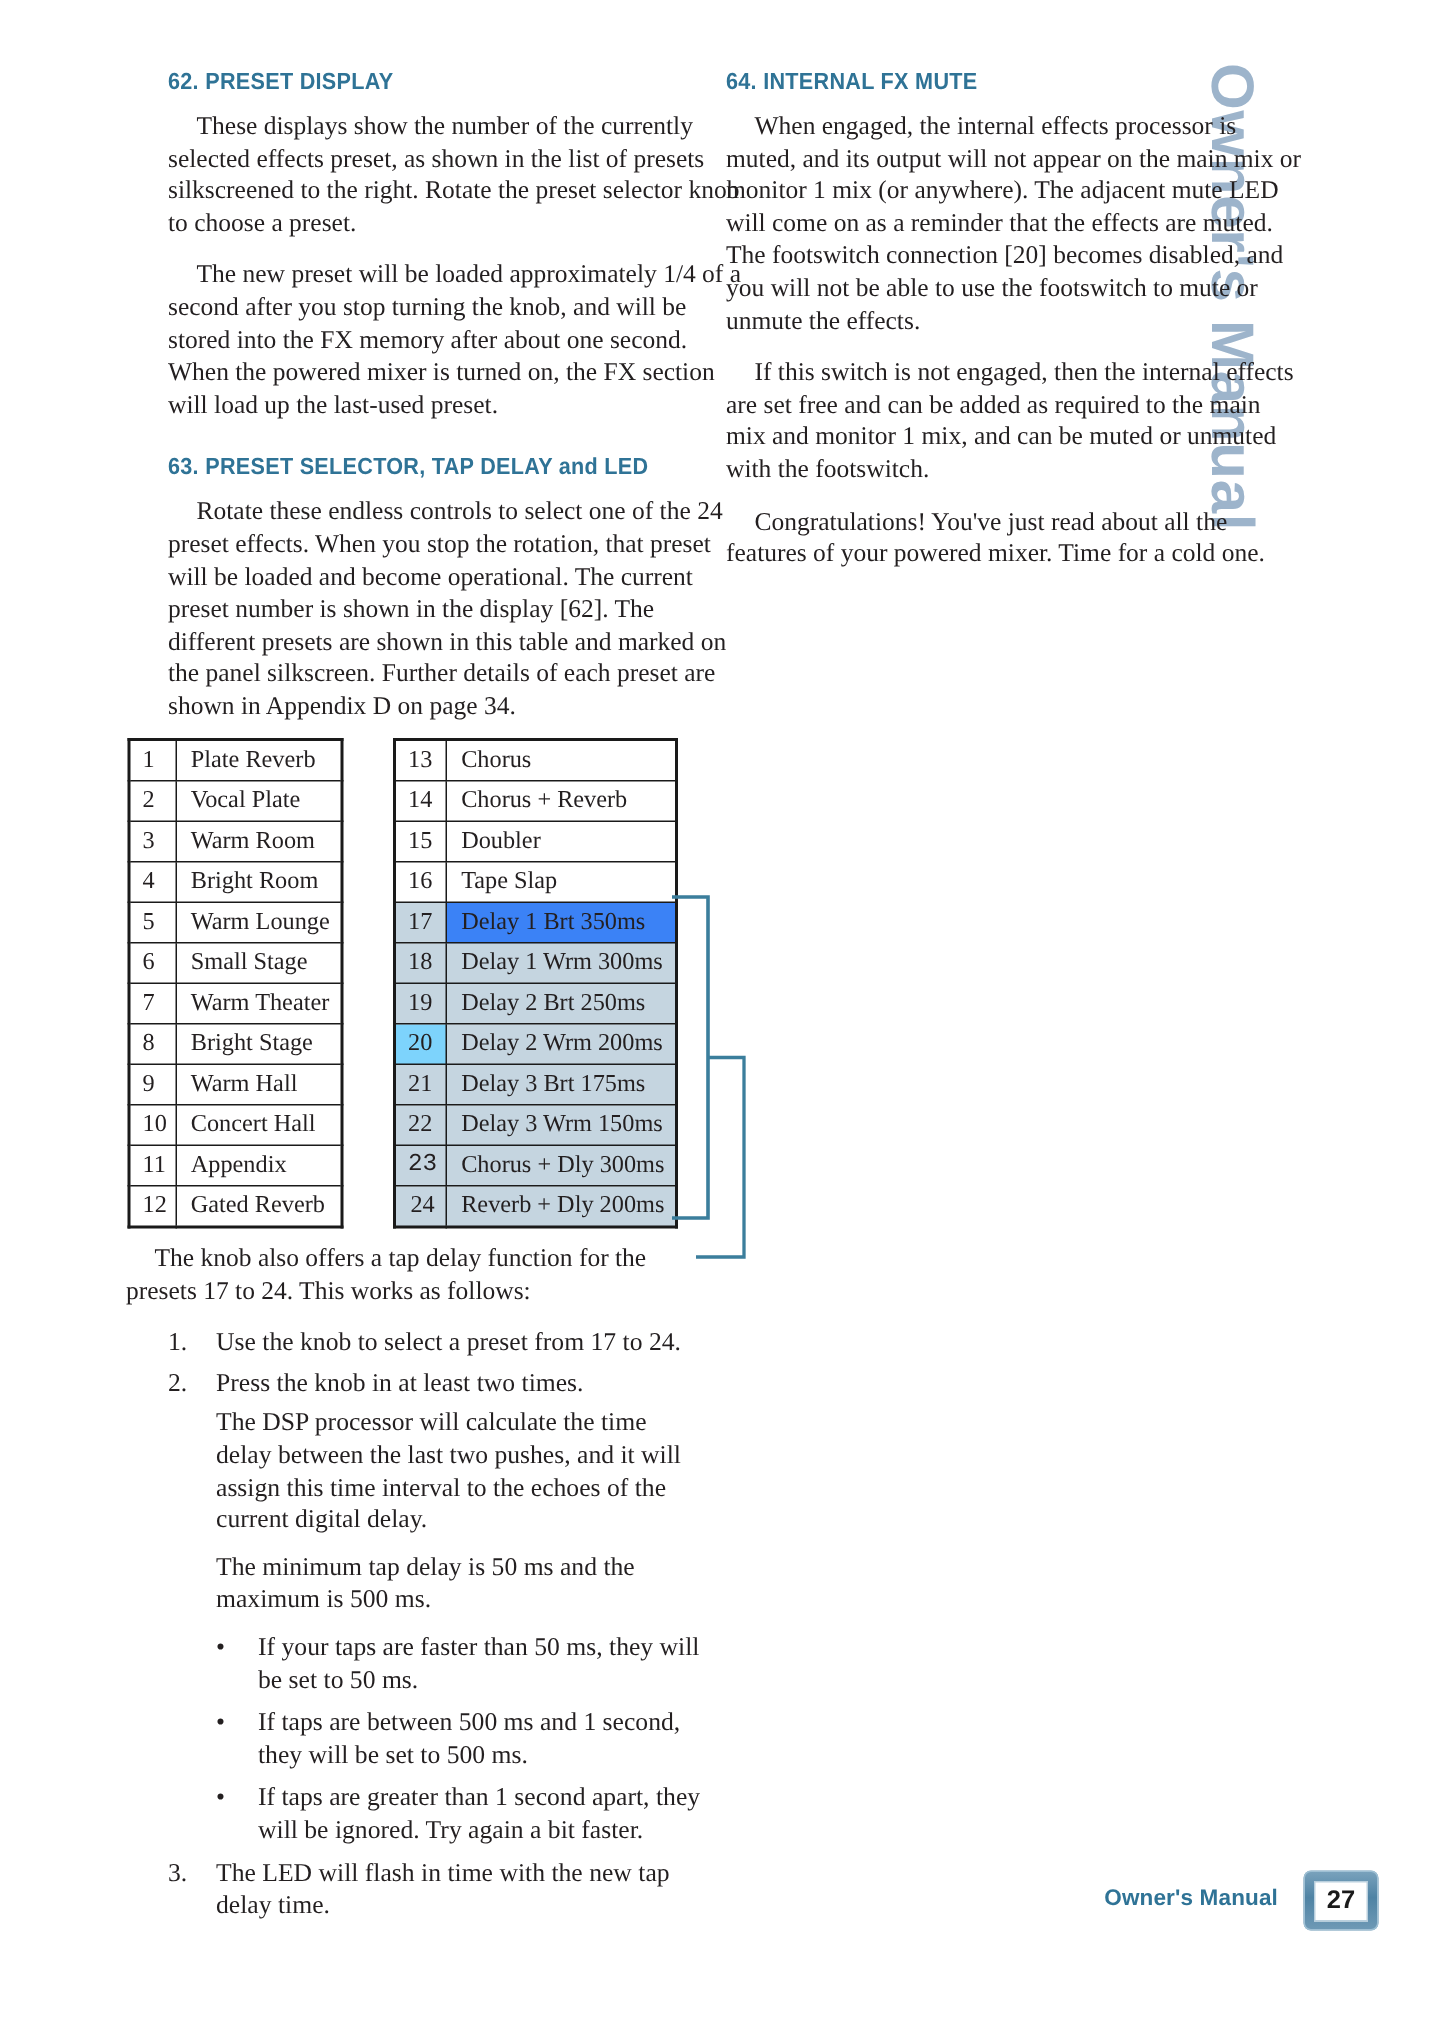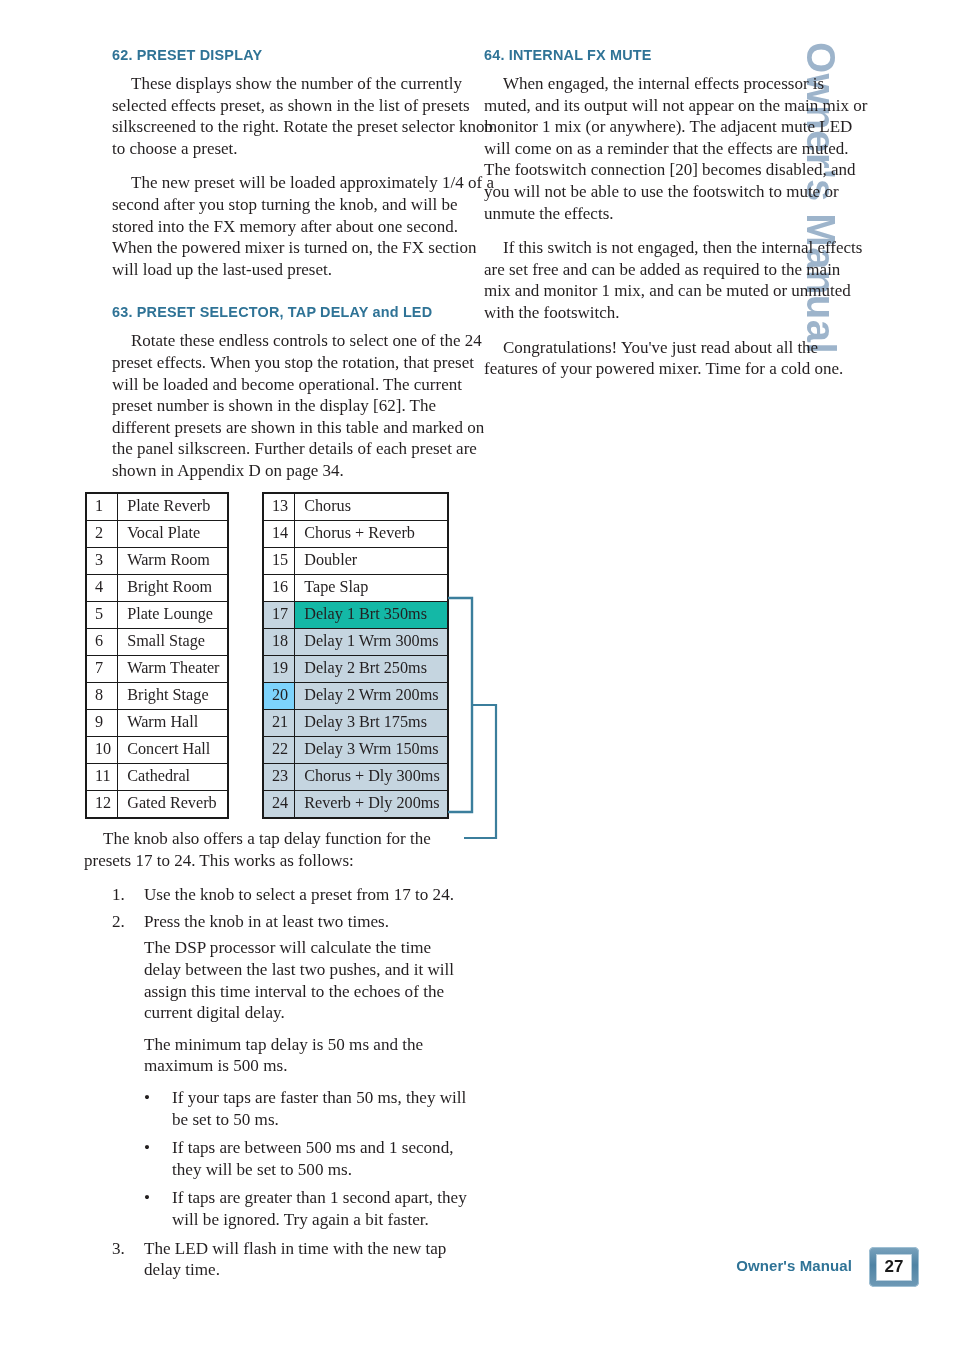--- a/index.html
+++ b/index.html
@@ -245,21 +245,21 @@
           <tr>
             <td class="num">3</td>
             <td class="name">Warm Room</td>
           </tr>
           <tr>
             <td class="num">4</td>
             <td class="name">Bright Room</td>
           </tr>
           <tr>
             <td class="num">5</td>
-            <td class="name">Plate Lounge</td>
+            <td class="name">Warm Lounge</td>
           </tr>
           <tr>
             <td class="num">6</td>
             <td class="name">Small Stage</td>
           </tr>
           <tr>
             <td class="num">7</td>
             <td class="name">Warm Theater</td>
           </tr>
           <tr>
@@ -269,21 +269,21 @@
           <tr>
             <td class="num">9</td>
             <td class="name">Warm Hall</td>
           </tr>
           <tr>
             <td class="num">10</td>
             <td class="name">Concert Hall</td>
           </tr>
           <tr>
             <td class="num">11</td>
-            <td class="name">Cathedral</td>
+            <td class="name">Appendix</td>
           </tr>
           <tr>
             <td class="num">12</td>
             <td class="name">Gated Reverb</td>
           </tr>
         </tbody>
     </table>
     <table class="presets" id="table-right">
       <tbody>
           <tr>
@@ -297,21 +297,21 @@
           <tr>
             <td class="num">15</td>
             <td class="name">Doubler</td>
           </tr>
           <tr>
             <td class="num">16</td>
             <td class="name">Tape Slap</td>
           </tr>
           <tr class="hl">
             <td class="num" style="background: rgb(197, 213, 224);">17</td>
-            <td class="name" style="background: #14b8a6;">Delay 1 Brt 350ms</td>
+            <td class="name" style="background: #3b82f6;">Delay 1 Brt 350ms</td>
           </tr>
           <tr class="hl">
             <td class="num" style="background: rgb(197, 213, 224);">18</td>
             <td class="name" style="background: rgb(197, 213, 224);">Delay 1 Wrm 300ms</td>
           </tr>
           <tr class="hl">
             <td class="num" style="background: rgb(197, 213, 224);">19</td>
             <td class="name" style="background: rgb(197, 213, 224);">Delay 2 Brt 250ms</td>
           </tr>
           <tr class="hl">
@@ -320,21 +320,21 @@
           </tr>
           <tr class="hl">
             <td class="num" style="background: rgb(197, 213, 224);">21</td>
             <td class="name" style="background: rgb(197, 213, 224);">Delay 3 Brt 175ms</td>
           </tr>
           <tr class="hl">
             <td class="num" style="background: rgb(197, 213, 224);">22</td>
             <td class="name" style="background: rgb(197, 213, 224);">Delay 3 Wrm 150ms</td>
           </tr>
           <tr class="hl">
-            <td class="num" style="background: rgb(197, 213, 224);">23</td>
+            <td class="num" style="background: rgb(197, 213, 224); font-family: Liberation Mono, monospace;">23</td>
             <td class="name" style="background: rgb(197, 213, 224);">Chorus + Dly 300ms</td>
           </tr>
           <tr class="hl">
             <td class="num" style="background: rgb(197, 213, 224); text-align: center;">24</td>
             <td class="name" style="background: rgb(197, 213, 224);">Reverb + Dly 200ms</td>
           </tr>
         </tbody>
     </table>
   </div>
 

